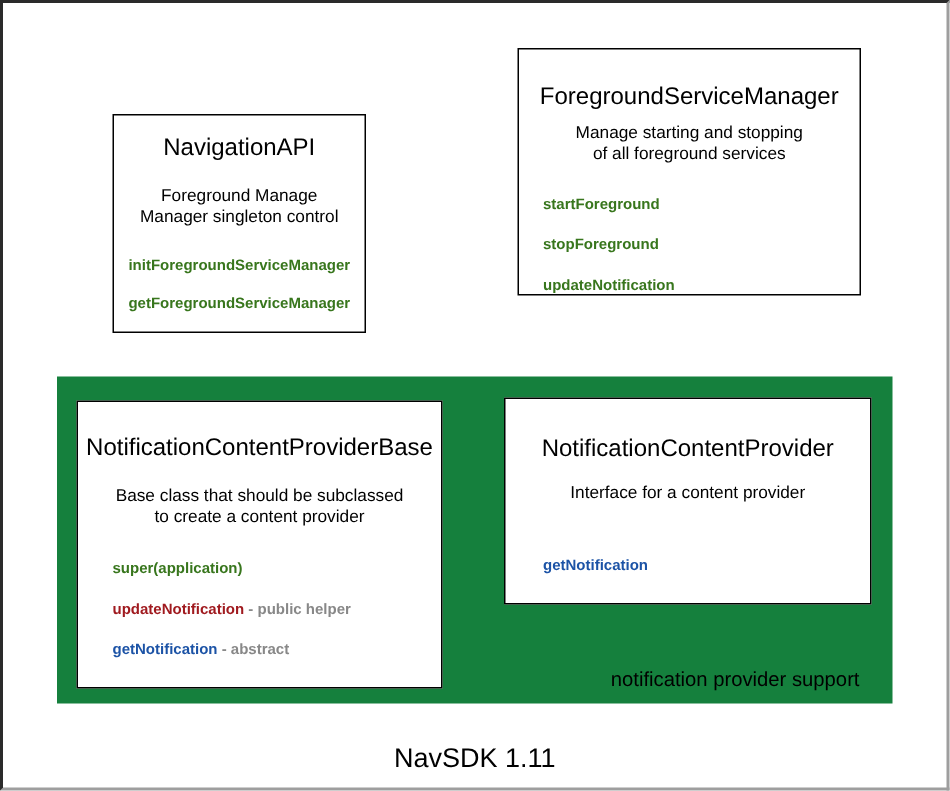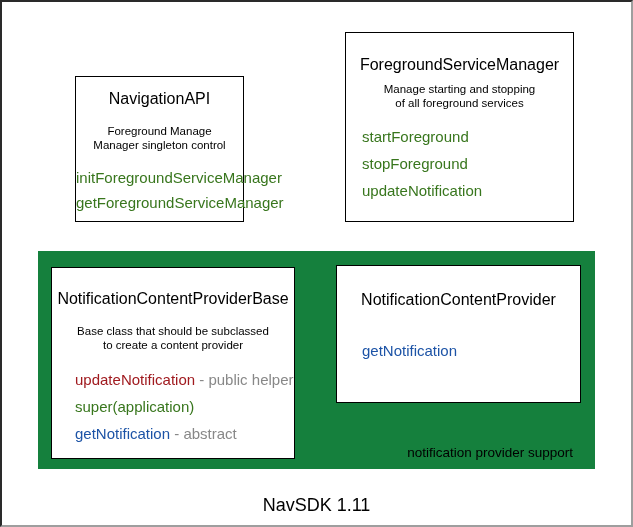--- a/index.html
+++ b/index.html
@@ -22,34 +22,34 @@
   }
   .box {
     position: absolute;
     background: #ffffff;
     border: 1.5px solid #000;
     box-sizing: border-box;
     text-align: center;
   }
   .box-title { font-size: 16px; line-height: 18px; color: #000; }
   .box-desc  { font-size: 11.5px; line-height: 14px; color: #000; }
-  .method    { font-size: 15px; line-height: 16px; }
+  .method    { font-size: 10px; line-height: 16px; font-weight: bold; }
   .methods.left { text-align: left; }
   .m-green { color: #38761d; }
   .m-red   { color: #a01a1f; }
   .m-blue  { color: #1c53a6; }
   .m-suffix { color: #888888; }
 
   #box-nav  { left: 75px;  top: 76px; width: 169px; height: 146px; }
   #box-nav .box-title { margin-top: 13px; }
   #box-nav .box-desc  { margin-top: 16px; }
   #box-nav .methods   { margin-top: 18px; }
   #box-nav .method    { margin-bottom: 9px; }
 
-  #box-fsm  { left: 345px; top: 32px; width: 229px; height: 190px; }
+  #box-fsm  { left: 345px; top: 32px; width: 229px; height: 165px; }
   #box-fsm .box-title { margin-top: 23px; }
   #box-fsm .box-desc  { margin-top: 8px; }
   #box-fsm .methods   { margin-top: 19px; padding-left: 16px; }
   #box-fsm .method    { margin-bottom: 11px; }
 
   .panel {
     position: absolute;
     left: 38px; top: 251px; width: 557px; height: 218px;
     background: #15803d;
   }
@@ -112,28 +112,31 @@
 
 <div class="panel">
 
   <div class="box" id="box-ncpb">
     <div class="box-title">NotificationContentProviderBase</div>
     <div class="box-desc">
       <div>Base class that should be subclassed</div>
       <div>to create a content provider</div>
     </div>
     <div class="methods left">
+      <div class="method"><span class="m-green">super(application)</span><span class="m-suffix"></span></div>
       <div class="method"><span class="m-red">updateNotification</span><span class="m-suffix"> - public helper</span></div>
-      <div class="method"><span class="m-green">super(application)</span><span class="m-suffix"></span></div>
       <div class="method"><span class="m-blue">getNotification</span><span class="m-suffix"> - abstract</span></div>
     </div>
   </div>
 
   <div class="box" id="box-ncp">
     <div class="box-title">NotificationContentProvider</div>
+    <div class="box-desc">
+      <div>Interface for a content provider</div>
+    </div>
     <div class="methods left">
       <div class="method m-blue">getNotification</div>
     </div>
   </div>
 
   <div class="panel-caption">notification provider support</div>
 </div>
 
 <div class="footer-label">NavSDK 1.11</div>
 

